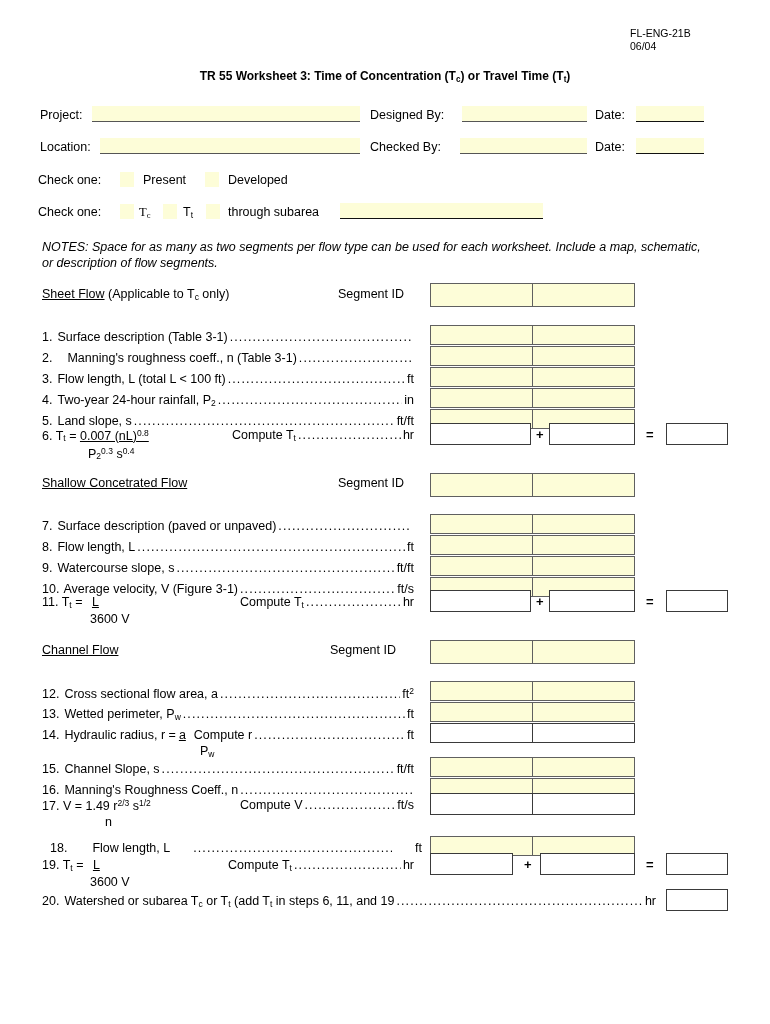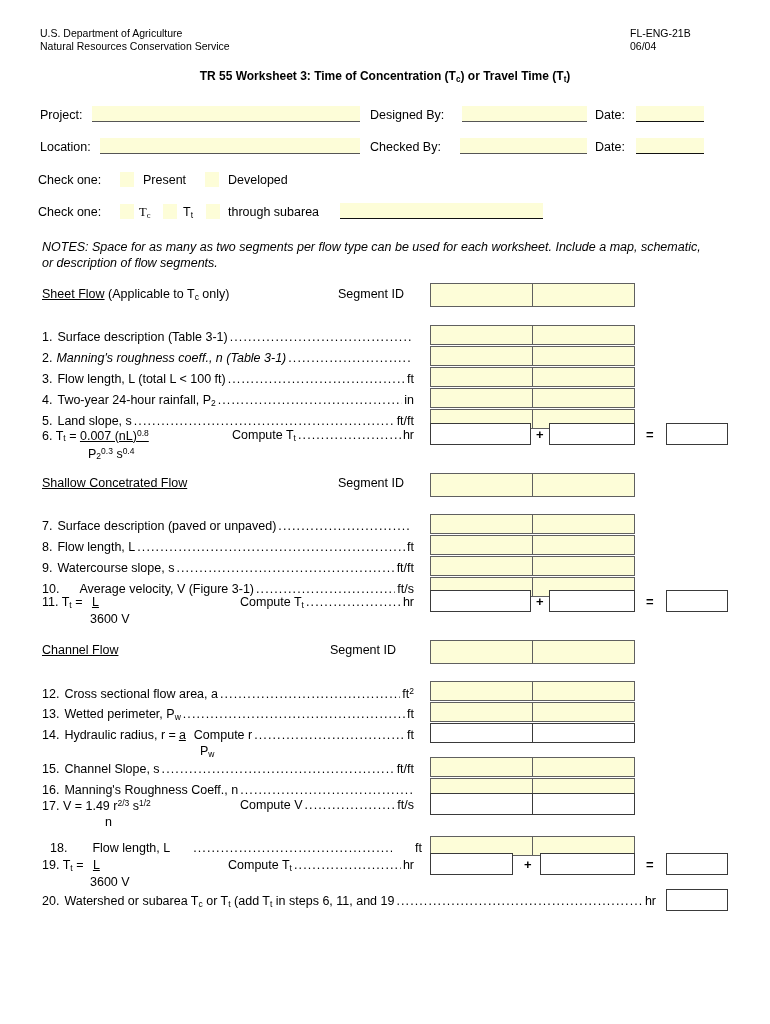--- a/index.html
+++ b/index.html
@@ -119,24 +119,20 @@
     letter-spacing: 1.1px;
     color: #000;
   }
   .row .unit { flex: 0 0 auto; text-align: right; }
 </style>
 </head>
 <body>
 
 <div id="page">
 
-  <div class="agency">
-    <div>U.S. Department of Agriculture</div>
-    <div>Natural Resources Conservation Service</div>
-  </div>
 
   <div class="formno">
     <div>FL-ENG-21B</div>
     <div>06/04</div>
   </div>
 
   <div class="doctitle">
     <span>TR 55 Worksheet 3:  Time of Concentration (T</span><sub>c</sub><span>) or Travel Time (T</span><sub>t</sub><span>)</span>
   </div>
 
@@ -187,21 +183,21 @@
     <span class="txt" style="margin-left:5px;text-align:right;">Surface description (Table 3-1)</span>
     <span class="dots">..................................................................................</span>
     <span class="unit"></span>
   </div>
   <div class="box" style="left:430px; top:325px; width:205px; height:20px;">
     <div class="divider" style="left:101px;"></div>
   </div>
 
   <div class="row" style="left:42px; top:351px; width:372px;">
     <span class="num">2.</span>
-    <span class="txt" style="margin-left:4px;font-style:italic;">Manning's roughness coeff., n (Table 3-1)</span>
+    <span class="txt" style="margin-left:15px;">Manning's roughness coeff., n (Table 3-1)</span>
     <span class="dots">..................................................................................</span>
     <span class="unit"></span>
   </div>
   <div class="box" style="left:430px; top:346px; width:205px; height:20px;">
     <div class="divider" style="left:101px;"></div>
   </div>
 
   <div class="row" style="left:42px; top:372px; width:372px;">
     <span class="num">3.</span>
     <span class="txt" style="margin-left:5px;">Flow length, L (total L &lt; 100 ft)</span>
@@ -281,21 +277,21 @@
     <span class="txt" style="margin-left:5px;">Watercourse slope, s</span>
     <span class="dots">..................................................................................</span>
     <span class="unit">ft/ft</span>
   </div>
   <div class="box" style="left:430px; top:556px; width:205px; height:20px;">
     <div class="divider" style="left:101px;"></div>
   </div>
 
   <div class="row" style="left:42px; top:582px; width:372px;">
     <span class="num">10.</span>
-    <span class="txt" style="margin-left:20px;">Average velocity, V (Figure 3-1)</span>
+    <span class="txt" style="margin-left:4px;">Average velocity, V (Figure 3-1)</span>
     <span class="dots">..................................................................................</span>
     <span class="unit">ft/s</span>
   </div>
   <div class="box" style="left:430px; top:577px; width:205px; height:20px;">
     <div class="divider" style="left:101px;"></div>
   </div>
 
   <div class="lbl" style="left:42px; top:595px;">
     <span>11.</span>
     <span>T</span><sub>t</sub><span> = </span><span style="text-decoration:underline; padding:0 6px;">L</span>

